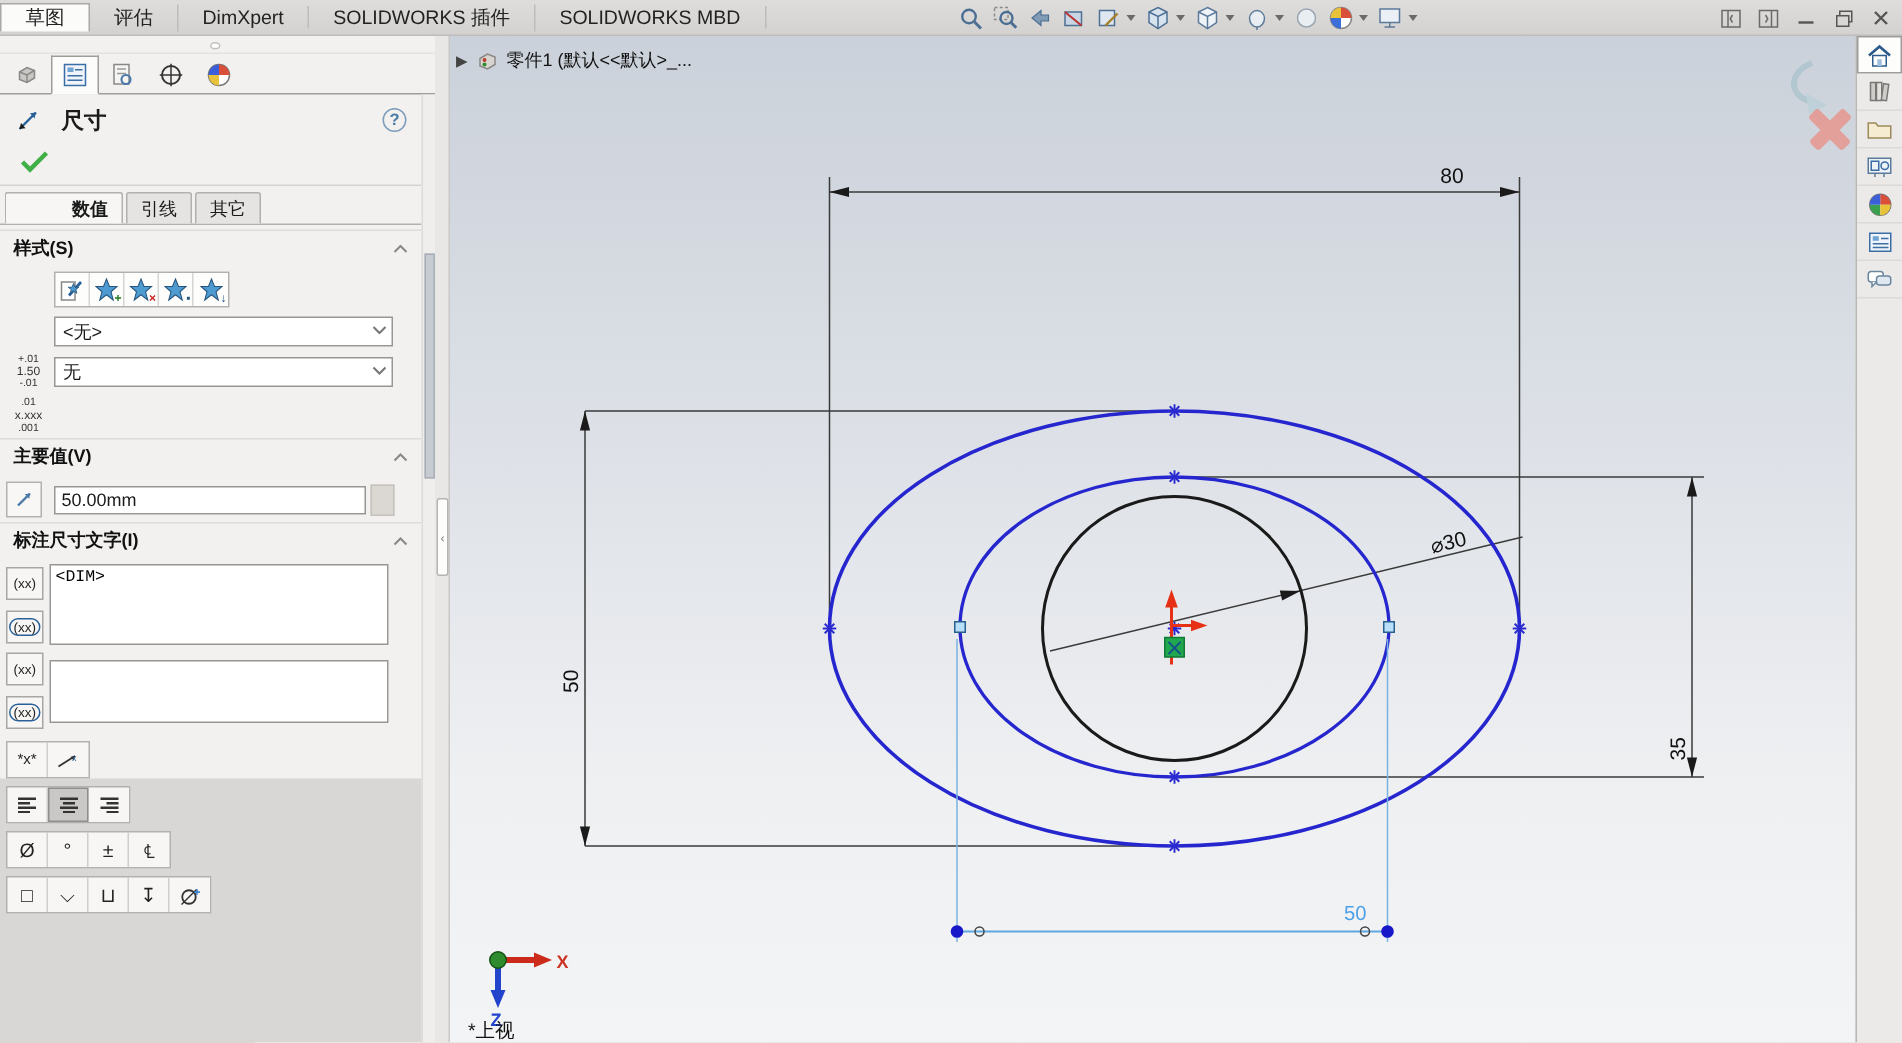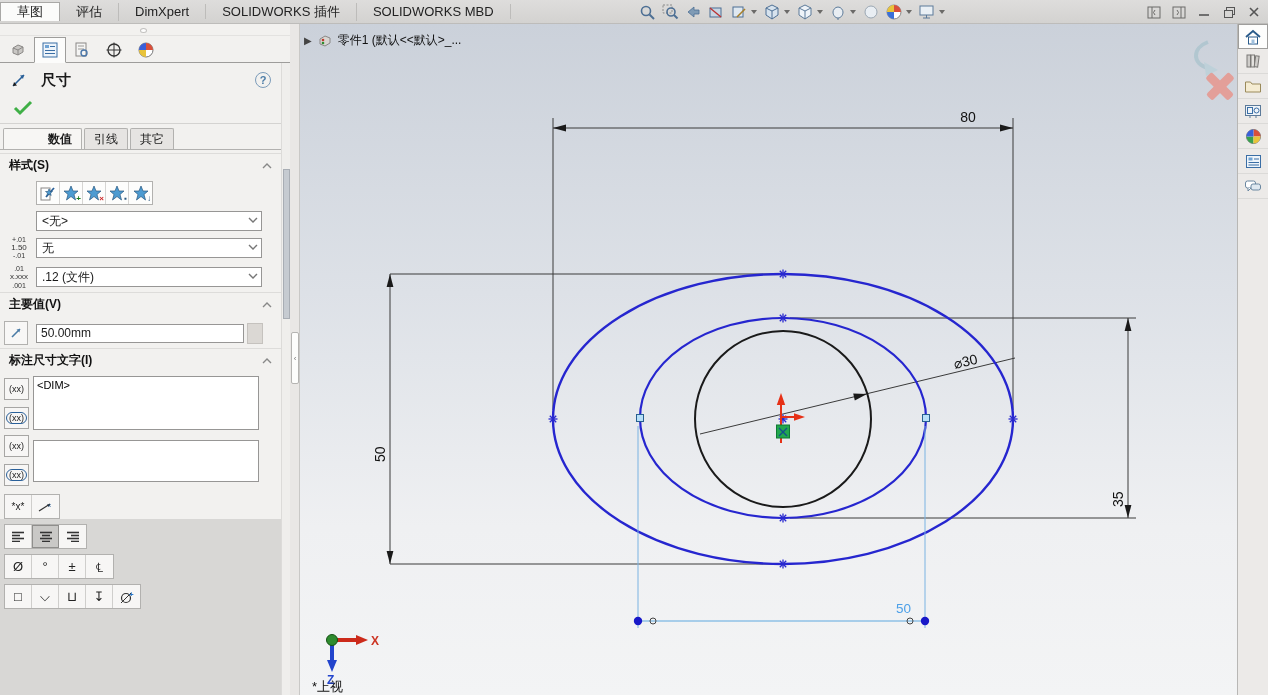--- a/index.html
+++ b/index.html
@@ -59,21 +59,21 @@
   .in-name { margin:4px 8px 2px 36px; width:226px; display:block; }
   .mod-btn { width:24px; height:24px; border:1px solid #b2b1af; background:#f8f7f6; display:flex;
              align-items:center; justify-content:center; }
   .spin { width:16px; height:21px; background:#dbd8d4; border:1px solid #c5c2be; margin-left:3px; }
   .dt-block { display:flex; margin:4px 8px 5px 4px;align-items:center; }
   .dt-btns { display:flex; flex-direction:column; gap:7px; margin-right:4px; }
   .dt-btn { width:25px; height:22px; border:1px solid #a7a6a4; background:#f7f6f5; display:flex;
             align-items:center; justify-content:center; font-size:9px; color:#222; }
   .dt-btn .oval { border:1.5px solid #2a6099; border-radius:8px; padding:0 2px; color:#222; }
   textarea.dt { width:226px; border:1px solid #979695; font-size:11px; resize:none; background:#fff;
-                font-family:Liberation Sans, sans-serif; padding:2px 3px; }
+                font-family:Liberation Mono, monospace; padding:2px 3px; }
   .grp { display:inline-flex; border:1px solid #b2b1af; margin:3px 0 2px 4px; background:#f7f6f5; }
   .gbtn { width:27px; height:23px; display:flex; align-items:center; justify-content:center;
           border-right:1px solid #cfcecc; font-size:13px; color:#222; }
   .gbtn:last-child { border-right:none; }
   .gbtn.pressed { background:#c9c8c6; border:1px solid #8f8e8c; }
   .pm-scroll { position:absolute; right:0; top:39px; width:9px; height:632px; background:#efEEec; border-left:1px solid #dcdbd9; }
   .pm-thumb { position:absolute; left:1px; top:106px; width:7px; height:150px; background:#c6cbd1; border:1px solid #a8adb4; }
 
   
   .splitter { position:absolute; left:290px; top:24px; width:10px; height:671px; background:#e9e7e5;
@@ -349,26 +349,20 @@
           <svg class="dd-ar" width="10" height="6">
               <polyline points="1,1 5,5 9,1" fill="none" stroke="#777" stroke-width="1.4"></polyline>
             </svg>
         </div>
       </div>
       <div class="row">
         <span class="mini-ic">
           <span>.01</span><br>
           <span class="mid">x.xxx</span><br>
           <span>.001</span></span>
-        <div class="dropdown">
-          <span>.12 (文件)</span>
-          <svg class="dd-ar" width="10" height="6">
-              <polyline points="1,1 5,5 9,1" fill="none" stroke="#777" stroke-width="1.4"></polyline>
-            </svg>
-        </div>
       </div>
 
       
       <div class="sec-h">
         <span>主要值(V)</span>
         <svg width="10" height="6">
             <polyline points="1,5 5,1 9,5" fill="none" stroke="#888" stroke-width="1.4"></polyline>
           </svg>
       </div>
       <div class="row">

